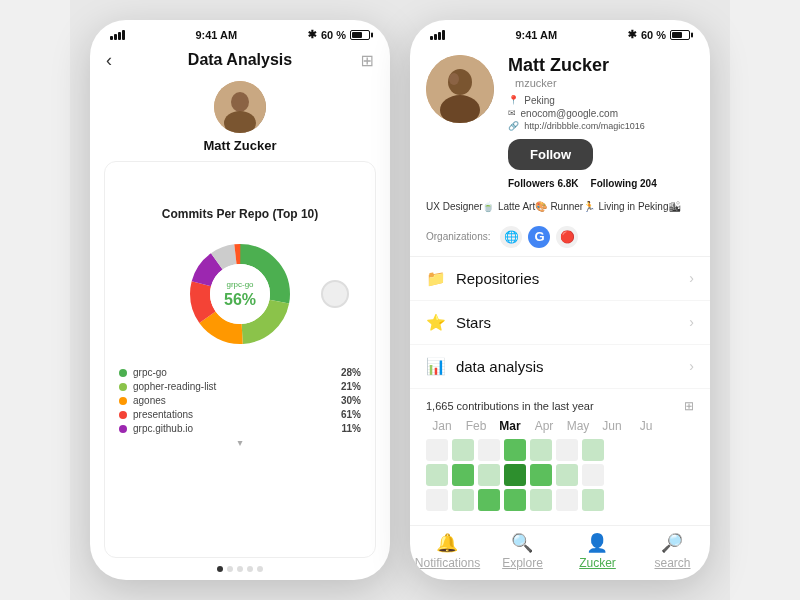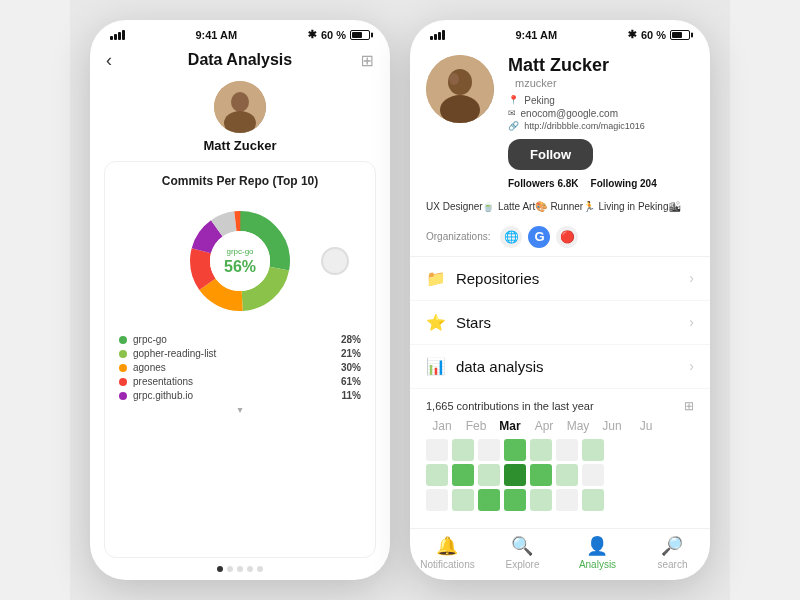--- a/index.html
+++ b/index.html
@@ -157,20 +157,21 @@
       padding: 12px 14px;
       flex: 1;
       overflow: hidden;
     }
     .chart-title {
       font-size: 12px;
       font-weight: 600;
       color: #222;
       text-align: center;
       margin-bottom: 8px;
+      margin-top: 33px;
     }
     .donut-container {
       display: flex;
       justify-content: center;
       align-items: center;
       position: relative;
       height: 130px;
     }
     .donut-label {
       position: absolute;
@@ -365,21 +366,21 @@
     .nav-item {
       flex: 1;
       display: flex;
       flex-direction: column;
       align-items: center;
       gap: 2px;
       cursor: pointer;
     }
     .nav-icon { font-size: 18px; color: #aaa; }
     .nav-icon.active { color: #4caf50; }
-    .nav-label { font-size: 10px; color: #aaa; }
+    .nav-label { font-size: 12px; color: #aaa; text-decoration: underline; }
     .nav-label.active { color: #4caf50; }
 
     
     .donut-svg { width: 120px; height: 120px; }
   </style>
 </head>
 <body>
 
 <div class="screen-container">
 
@@ -640,21 +641,21 @@
       <div class="nav-item">
         <span class="nav-icon">🔔</span>
         <span class="nav-label">Notifications</span>
       </div>
       <div class="nav-item">
         <span class="nav-icon">🔍</span>
         <span class="nav-label">Explore</span>
       </div>
       <div class="nav-item">
         <span class="nav-icon active">👤</span>
-        <span class="nav-label active">Analysis</span>
+        <span class="nav-label active">Zucker</span>
       </div>
       <div class="nav-item">
         <span class="nav-icon">🔎</span>
         <span class="nav-label">search</span>
       </div>
     </div>
   </div>
 </div>
 
 </body></html>

